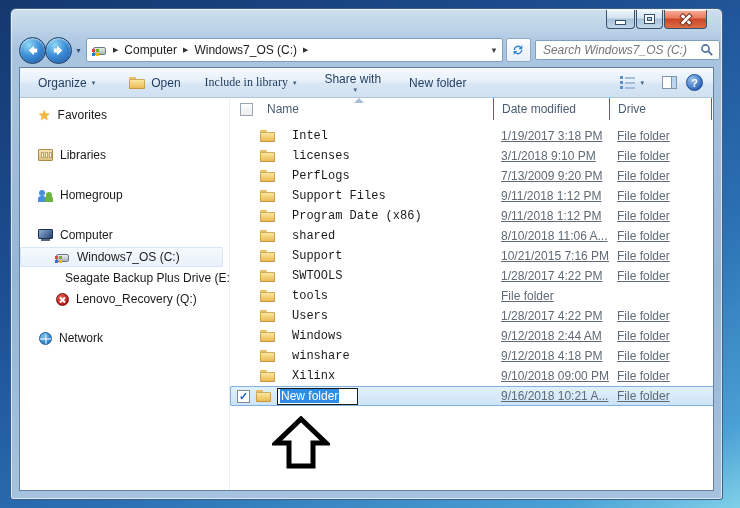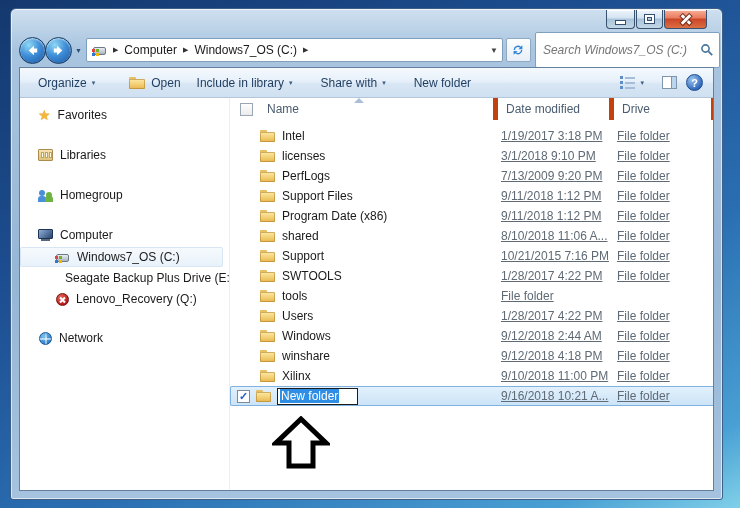--- a/index.html
+++ b/index.html
@@ -61,21 +61,21 @@
   .drive-ico { position:relative; width:15px; height:11px; flex:0 0 auto; }
   .drive-ico .body { position:absolute; left:1px; top:2px; width:13px; height:8px; border-radius:2px;
      background:linear-gradient(180deg,#e8edf2,#a9b4bf); border:1px solid #6d7987; }
   .drive-ico .flag { position:absolute; left:0; bottom:0; width:7px; height:7px; display:grid;
      grid-template-columns:3px 3px; grid-template-rows:3px 3px; gap:1px; }
   .drive-ico .flag i:nth-child(1){background:#e5413e;} .drive-ico .flag i:nth-child(2){background:#73b229;}
   .drive-ico .flag i:nth-child(3){background:#2f76d2;} .drive-ico .flag i:nth-child(4){background:#f3b700;}
   .refresh-btn { width:25px; height:24px; display:flex; align-items:center; justify-content:center;
      margin:0 4px 0 3px; border:1px solid #8fa9c2; border-radius:2px;
      background:linear-gradient(180deg,#fdfefe,#e8eff7); flex:0 0 auto; }
-  .searchbox { height:36px; background:#fff; border:1px solid #7fa0bc; border-radius:2px;
+  .searchbox { height:20px; background:#fff; border:1px solid #7fa0bc; border-radius:2px;
      flex:1; display:flex; align-items:center; padding:0 5px 0 7px; }
   .searchbox input { border:none; outline:none; flex:1; min-width:0; font-family:"Liberation Sans",sans-serif;
      font-size:12px; font-style:italic; color:#7a7a7a; background:transparent; }
   .mag { flex:0 0 auto; }
 
   
   .client { position:absolute; left:8px; right:8px; top:58px; bottom:8px;
     border:1px solid #64809c; background:#fff; display:flex; flex-direction:column; }
   .toolbar { height:30px; flex:0 0 auto; display:flex; align-items:center;
     background:linear-gradient(180deg,#f4f9fd 0%,#e7f0fa 45%,#d8e6f4 55%,#cfe0f1 100%);
@@ -140,31 +140,31 @@
      border:1px solid #1c5c9c; position:relative; overflow:hidden; margin-left:1px; }
   .net-ico i { position:absolute; background:rgba(255,255,255,.55); }
   .net-ico i.m { left:5px; top:0; width:2px; height:13px; border-radius:50%; }
   .net-ico i.e { left:0; top:5px; width:13px; height:2px; }
 
   
   .filelist { flex:1; position:relative; overflow:hidden; }
   .hdr-row { display:grid; grid-template-columns:263px 116px 102px 40px; height:22px;
      align-items:center; color:#4a5c70; position:relative; width:521px; }
   .hdr-cell { height:22px; display:flex; align-items:center; padding-left:8px; }
-  .hdr-cell.bl { border-left:5px solid #c2410c; }
+  .hdr-cell.bl { border-left:1px solid #c2410c; }
   .hdr-name { padding-left:10px; }
   .hdr-name .lbl { margin-left:14px; }
   .hdr-checkbox { width:13px; height:13px; border:1px solid #9aa6b2; background:linear-gradient(180deg,#fdfdfd,#ececec); }
   .sort-asc { position:absolute; left:124px; top:0; width:0; height:0;
      border-left:5px solid transparent; border-right:5px solid transparent;
      border-bottom:5px solid #a9bed6; }
   .rows { margin-top:6px; width:521px; }
   .row { display:grid; grid-template-columns:263px 116px 102px 40px; height:20px; align-items:center; }
   .cell-name { display:flex; align-items:center; padding-left:30px; overflow:hidden; white-space:nowrap; }
-  .cell-name .nm { margin-left:7px; }
+  .cell-name .nm { margin-left:17px;font-family:Liberation Mono, monospace; }
   .cell-dim { color:#5f6a75; overflow:hidden; white-space:nowrap; padding-left:8px;text-decoration:underline; }
   .row .folder-ico { width:15px; height:12px; }
 
   .row.editing { background:linear-gradient(180deg,#e3f1fc 0%,#cbe3f7 100%);
      box-shadow:inset 0 0 0 1px #7fb2e0; border-radius:2px; }
   .row.editing .cell-name { padding-left:7px; }
   .cb-checked { width:13px; height:13px; border:1px solid #7e8c9a; background:#fff;
      color:#2b62c4; font-size:11px; font-weight:bold; line-height:11px; text-align:center; margin-right:6px; flex:0 0 auto; }
   .rename-box { margin-left:6px; height:17px; background:#fff; border:1px solid #1c1c1c;
      width:81px; display:flex; align-items:center; padding-left:2px; overflow:hidden; }
@@ -250,25 +250,25 @@
         <span>Organize</span>
         <span class="tb-caret">▾</span>
       </div>
       <div class="tb-item" style="margin-left:18px;">
         <span class="folder-ico">
             <span class="tab"></span>
             <span class="body2"></span>
           </span>
         <span style="margin-left:6px;">Open</span>
       </div>
-      <div class="tb-item" style="margin-left:0;">
+      <div class="tb-item" style="margin-left:8px;font-family:Liberation Serif, serif;">
         <span>Include in library</span>
         <span class="tb-caret">▾</span>
       </div>
-      <div class="tb-item" style="margin-left:12px;">
+      <div class="tb-item" style="margin-left:12px;flex-direction:column;">
         <span>Share with</span>
         <span class="tb-caret">▾</span>
       </div>
       <div class="tb-item" style="margin-left:12px;">
         <span>New folder</span>
       </div>
       <div class="tb-right">
         <div class="tb-item">
           <span class="views-ico">
             <span class="r">
@@ -525,21 +525,21 @@
             <div class="cell-dim"></div>
           </div>
           <div class="row">
             <div class="cell-name">
                 <span class="folder-ico">
                   <span class="tab"></span>
                   <span class="body2" style="width:15px;"></span>
                 </span>
                 <span class="nm">Xilinx</span>
               </div>
-            <div class="cell-dim">9/10/2018 11:00 PM</div>
+            <div class="cell-dim">9/10/2018 09:00 PM</div>
             <div class="cell-dim">File folder</div>
             <div class="cell-dim"></div>
           </div>
 
           <div class="row editing">
             <div class="cell-name">
               <span class="cb-checked">✓</span>
               <span class="folder-ico">
                   <span class="tab"></span>
                   <span class="body2" style="width:15px;"></span>

